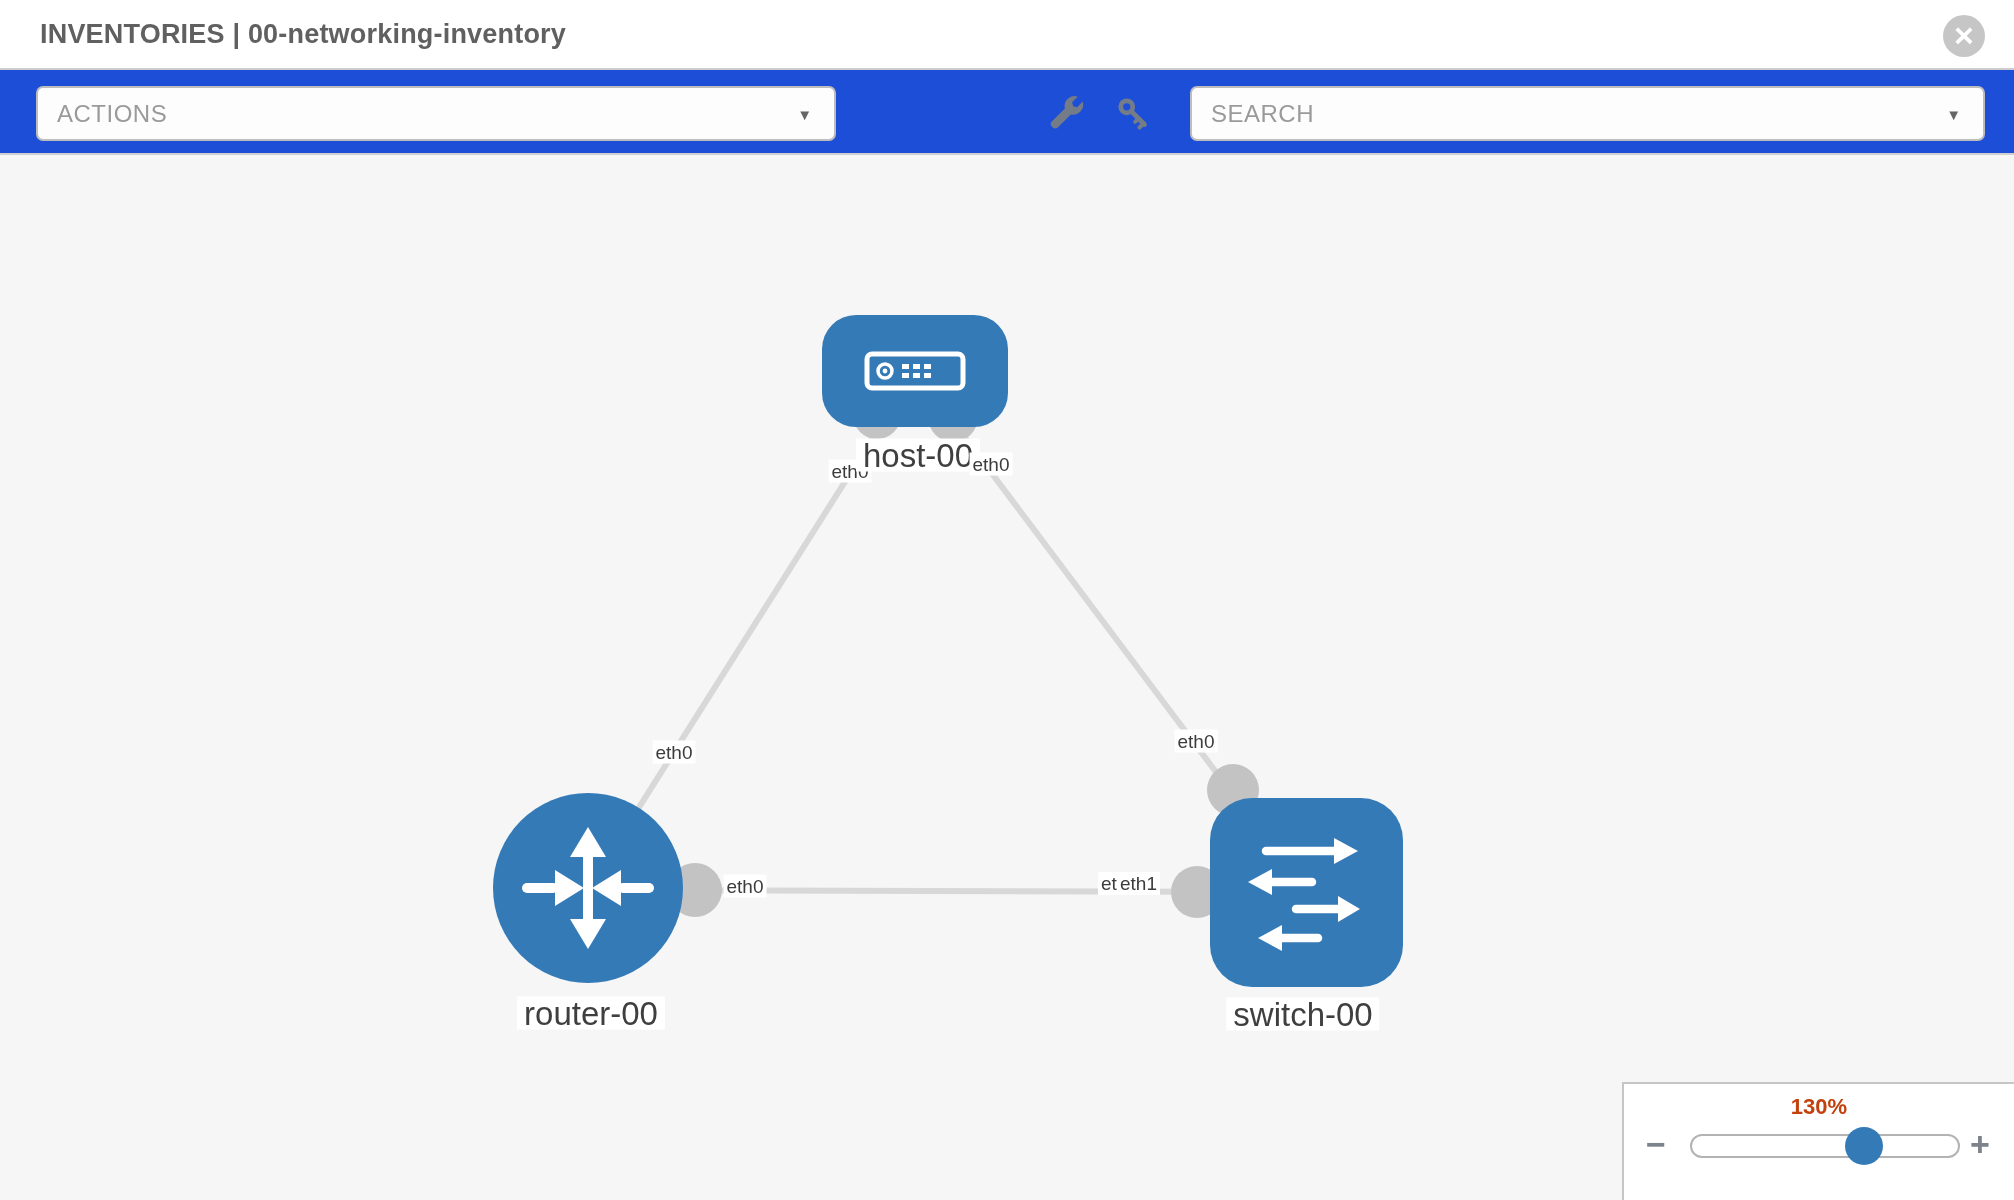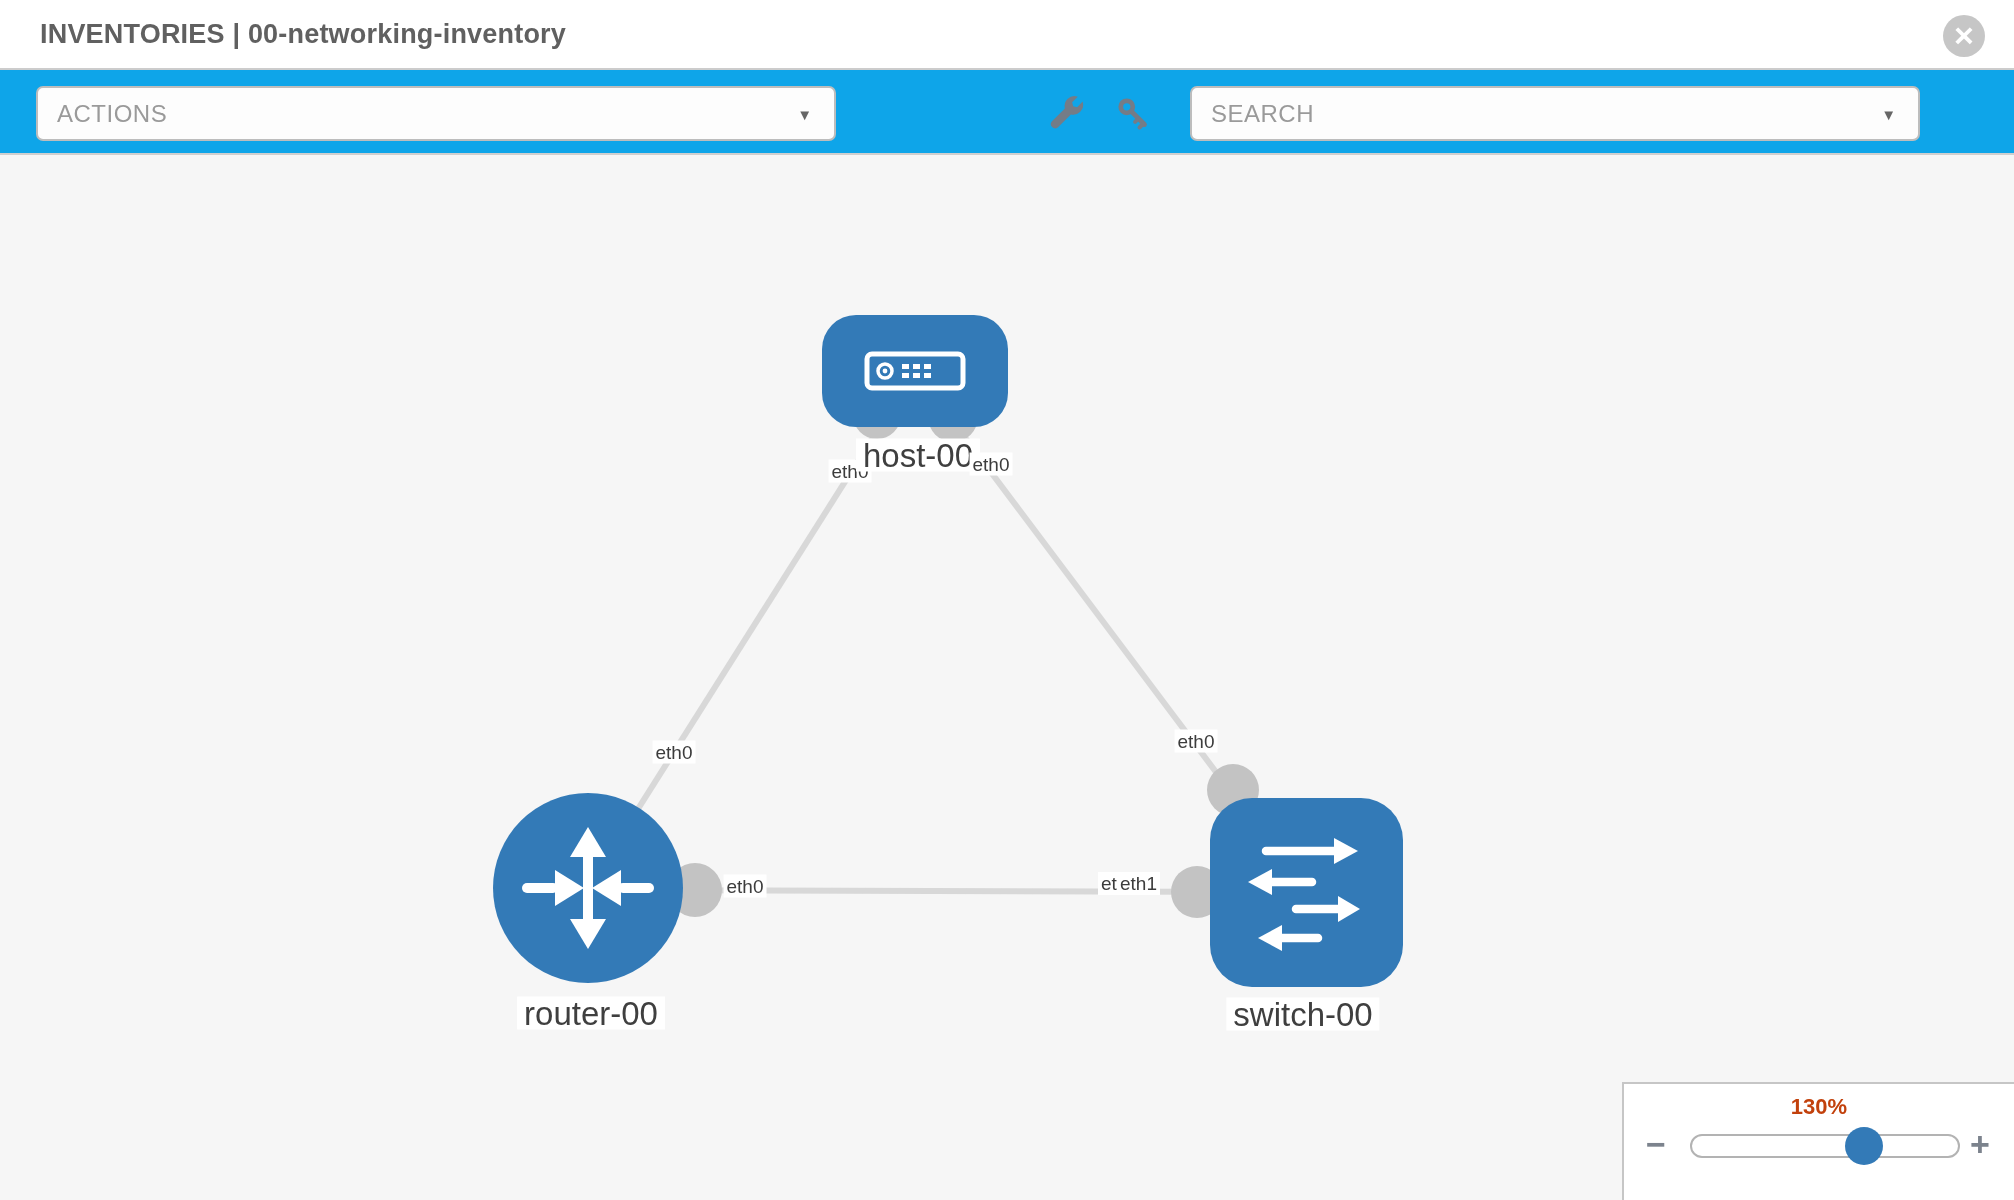--- a/index.html
+++ b/index.html
@@ -18,36 +18,36 @@
     font-size:27px;font-weight:bold;color:#606060;letter-spacing:.2px;
   }
   .close-btn{
     position:absolute;left:1943px;top:15px;width:42px;height:42px;border-radius:50%;
     background:#c6c6c6;color:#ffffff;text-align:center;line-height:40px;
     font-size:34px;font-weight:bold;cursor:pointer;user-select:none;
   }
   
   .toolbar{
     position:absolute;left:0;top:70px;width:2014px;height:85px;
-    background:#0ea5e9;border-bottom:2px solid #cfcfcf;box-sizing:border-box;
+    background:#1d4ed8;border-bottom:2px solid #cfcfcf;box-sizing:border-box;
   }
   .dd{
     position:absolute;top:16px;height:55px;background:#fdfdfd;
     border:2px solid #bdbdbd;border-radius:7px;box-sizing:border-box;cursor:pointer;
   }
   .dd-label{
     position:absolute;left:19px;top:50%;transform:translateY(-50%);
     font-size:24px;color:#9a9a9a;letter-spacing:.5px;
   }
   .dd-chevron{
     position:absolute;right:22px;top:50%;transform:translateY(-50%);
     font-size:15px;color:#666666;
   }
   .dd-actions{left:36px;width:800px;}
-  .dd-search{left:1190px;width:730px;}
+  .dd-search{left:1190px;width:795px;}
   .tool-btn{position:absolute;top:24px;width:40px;height:40px;cursor:pointer;}
   .tool-btn svg{width:100%;height:100%;}
   .btn-wrench{left:1046px;}
   .btn-key{left:1114px;}
   
   .canvas{
     position:absolute;left:0;top:155px;width:2014px;height:1176px;background:#f6f6f6;
   }
   .canvas svg{position:absolute;left:0;top:0;}
   .iflabel{

